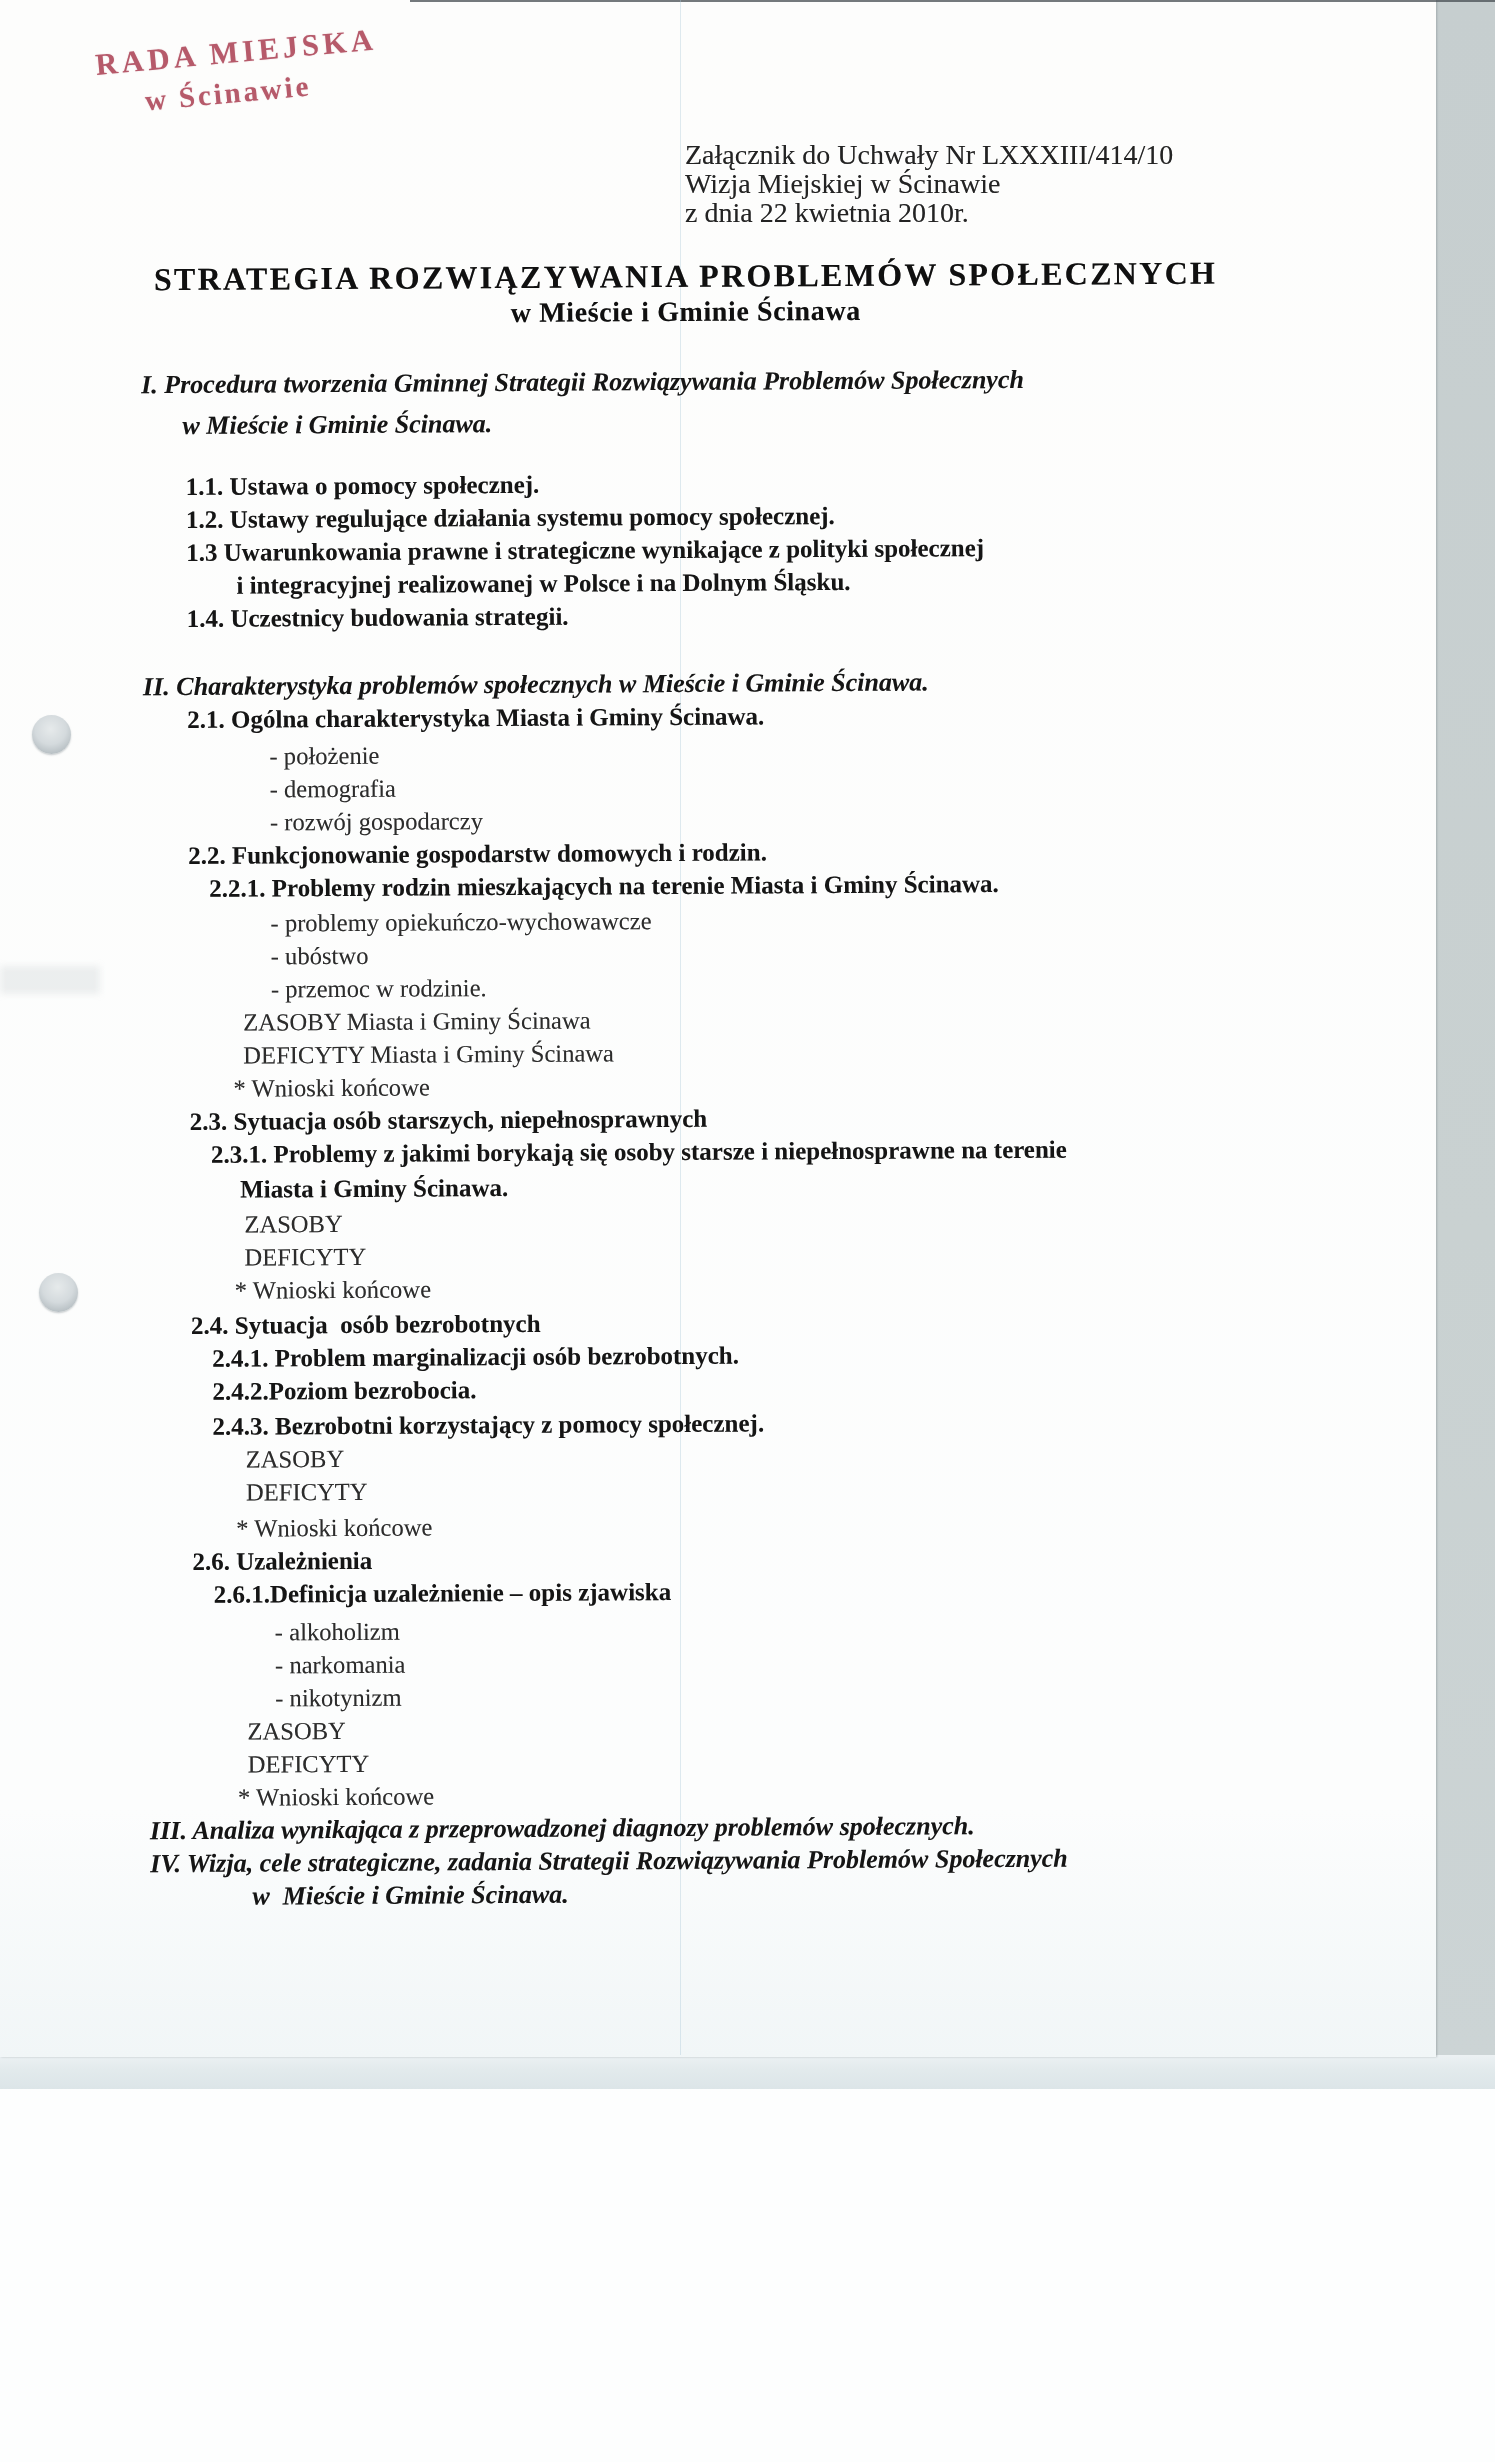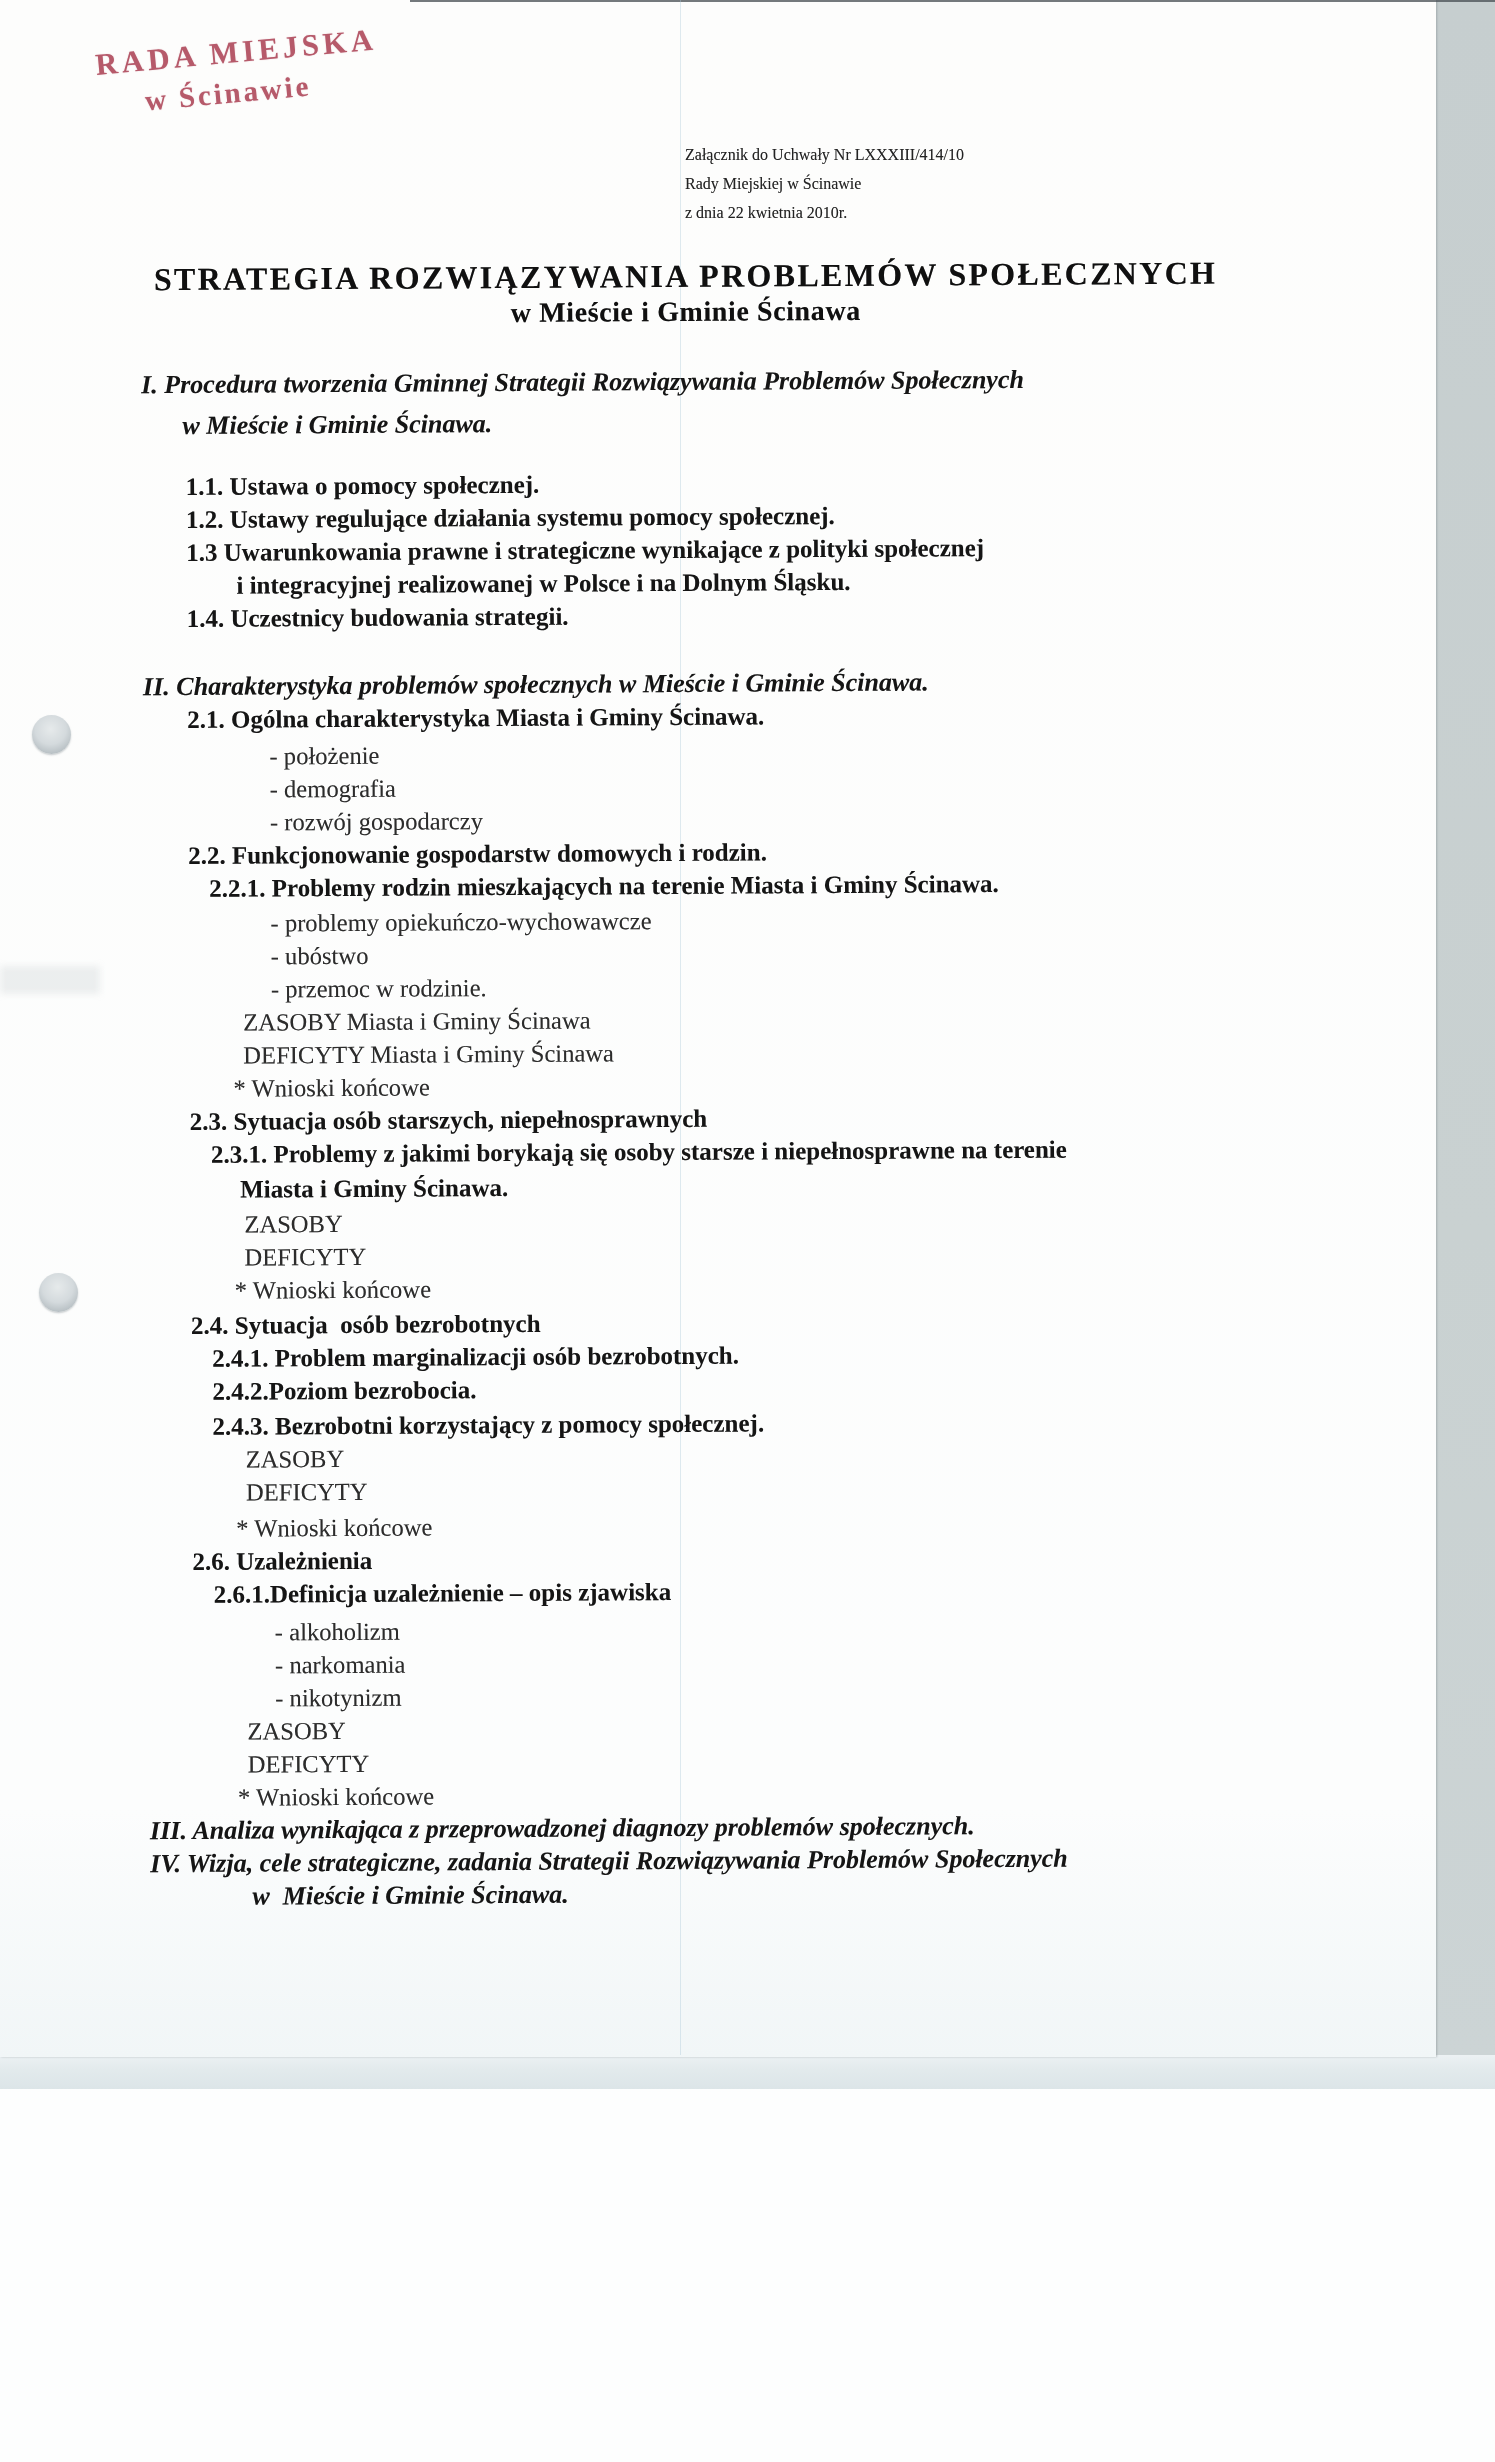--- a/index.html
+++ b/index.html
@@ -27,21 +27,21 @@
               box-shadow:0 1.2px 1.8px rgba(110,120,126,.35);}
   .hole-1{left:32px;top:715px;}
   .hole-2{left:39px;top:1273px;}
 
   .stamp{position:absolute;left:94px;top:48px;color:#b14e60;
          transform:rotate(-5.2deg);transform-origin:left top;opacity:.93;
          text-shadow:0 0 1.2px rgba(177,78,96,.35);}
   .stamp .l1{font-size:30.5px;font-weight:bold;letter-spacing:4.1px;}
   .stamp .l2{font-size:29px;font-weight:bold;letter-spacing:2.9px;margin:5.9px 0 0 46px;}
 
-  .annex{position:absolute;left:685px;top:140px;font-size:16px;line-height:29px;color:#232323;
+  .annex{position:absolute;left:685px;top:140px;font-size:28px;line-height:29px;color:#232323;
          text-shadow:0 0 0.6px rgba(40,40,40,.35);}
 
   .doc-title{position:absolute;left:0;top:261px;width:1372px;text-align:center;color:#101010;
              text-shadow:0 0 0.6px rgba(20,20,20,.4);}
   .doc-title .t1{font-size:32px;font-weight:bold;letter-spacing:2.3px;line-height:36px;}
   .doc-title .t2{font-size:28px;font-weight:bold;letter-spacing:0.6px;line-height:33px;margin-top:1.2px;}
 
   .toc{position:absolute;left:0;top:368px;width:1436px;
        text-shadow:0 0 0.6px rgba(40,40,40,.32);}
   .tl{display:block;line-height:33px;white-space:pre;}
@@ -70,21 +70,21 @@
     <div class="punch-hole hole-1"></div>
     <div class="punch-hole hole-2"></div>
 
     <div class="stamp">
       <div class="l1">RADA MIEJSKA</div>
       <div class="l2">w Ścinawie</div>
     </div>
 
     <div class="annex">
       <div>Załącznik do Uchwały Nr LXXXIII/414/10</div>
-      <div>Rady Miejskiej w Ścinawie</div>
+      <div>Wizja Miejskiej w Ścinawie</div>
       <div>z dnia 22 kwietnia 2010r.</div>
     </div>
 
     <div class="tilt">
       <div class="doc-title">
         <div class="t1">STRATEGIA ROZWIĄZYWANIA PROBLEMÓW SPOŁECZNYCH</div>
         <div class="t2">w Mieście i Gminie Ścinawa</div>
       </div>
 
       <div class="toc" id="toc">

